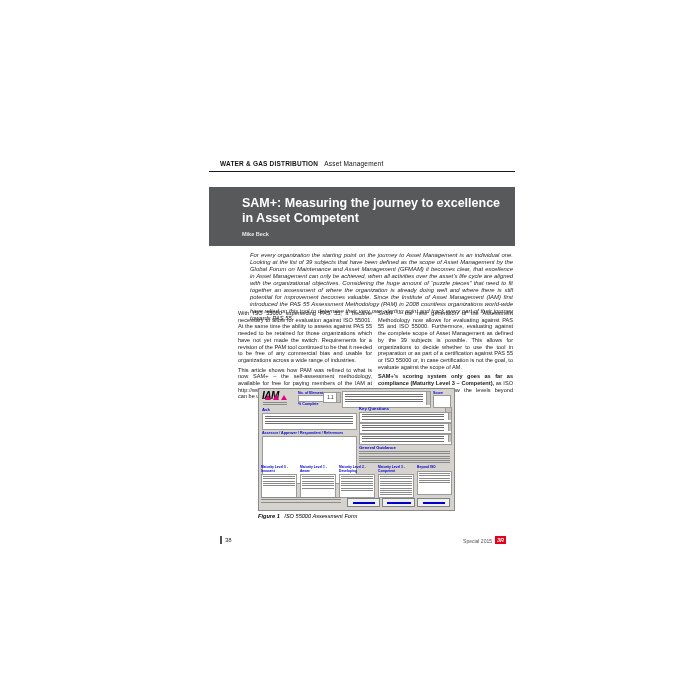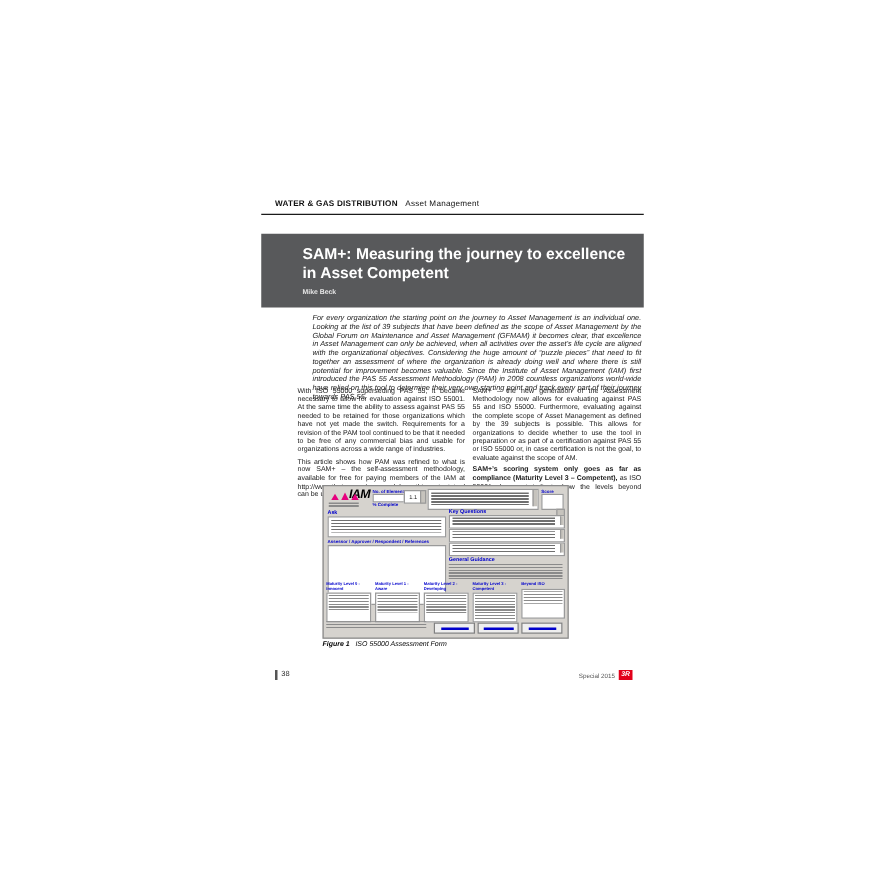--- a/index.html
+++ b/index.html
@@ -60,21 +60,21 @@
     <p class="para">This article shows how PAM was refined to what is now SAM+ – the self-assessment methodology, available for free for paying members of the IAM at http://www.theiam.org/sam and how this potent tool can be used.</p>
   </div>
   <div class="abs col" style="left:378px;top:310px;width:135px;">
     <p class="para">SAM+ – the new generation of the Assessment Methodology now allows for evaluating against PAS 55 and ISO 55000. Furthermore, evaluating against the complete scope of Asset Management as defined by the 39 subjects is possible. This allows for organizations to decide whether to use the tool in preparation or as part of a certification against PAS 55 or ISO 55000 or, in case certification is not the goal, to evaluate against the scope of AM.</p>
     <p class="para"><span class="b">SAM+’s scoring system only goes as far as compliance (Maturity Level 3 – Competent),</span><span> as ISO 55001 does not indicate how the levels beyond compliance are defined. The</span></p>
   </div>
 
   <div class="abs fig" style="left:258px;top:388px;width:195px;height:121px;">
 
     <div class="abs" style="left:3px;top:1px;width:34px;height:17px;">
-      <div style="font-weight:900;font-size:10px;font-style:italic;letter-spacing:-0.5px;color:#000;text-align:right;">IAM</div>
+      <div style="font-weight:900;font-size:10px;font-style:italic;letter-spacing:-0.5px;color:#000;">IAM</div>
       <div class="tri abs" style="left:3px;top:5px;border-bottom:5px solid #e6007e;"></div>
       <div class="tri abs" style="left:11px;top:4px;border-bottom:6px solid #e6007e;"></div>
       <div class="tri abs" style="left:19px;top:5px;border-bottom:5px solid #e6007e;"></div>
       <div class="plc abs" style="left:1px;top:12px;width:24px;height:4px;"></div>
     </div>
 
     <div class="abs tinyblue" style="left:39px;top:2px;">No. of Elements</div>
     <div class="abs panel" style="left:39px;top:6px;width:24px;height:5px;"></div>
     <div class="abs tinyblue" style="left:39px;top:13px;">% Complete</div>
     <div class="abs panel" style="left:64px;top:3px;width:13px;height:9px;text-align:center;font-size:4.5px;line-height:9px;">1.1</div>

